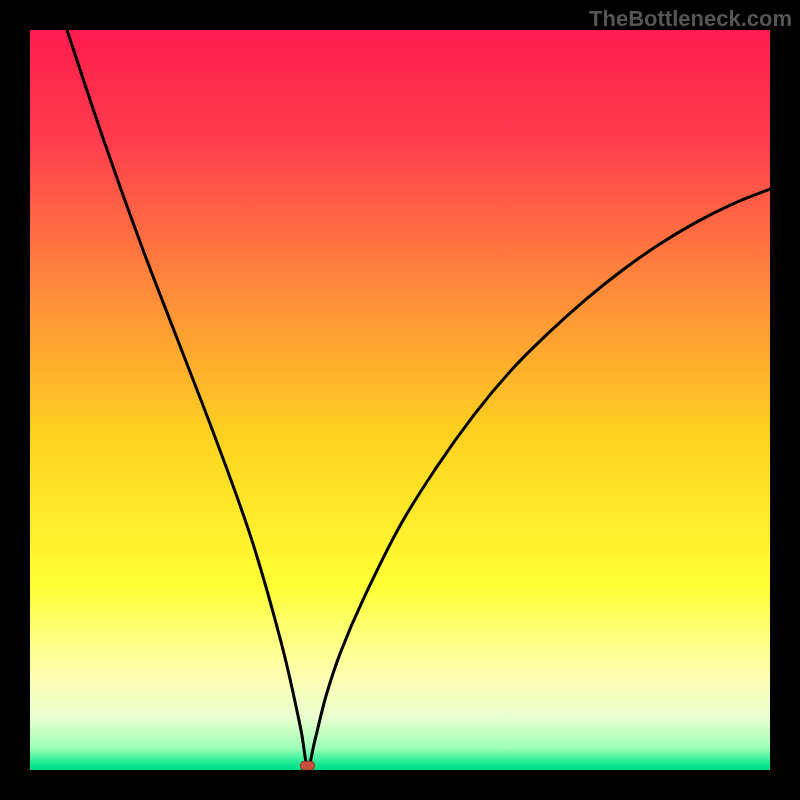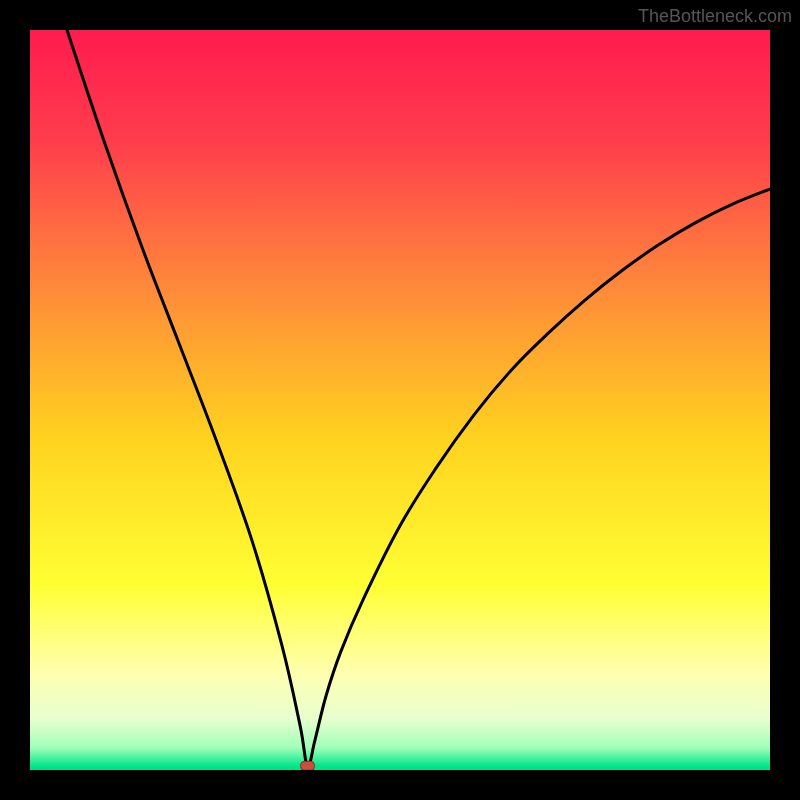--- a/index.html
+++ b/index.html
@@ -32,22 +32,22 @@
   left: 0;
   top: 0;
   width: 740px;
   height: 740px;
 }
 .attribution {
   position: absolute;
   right: 8px;
   top: 6px;
   color: #555;
-  font-size: 18px;
-  font-weight: 400;
+  font-size: 22px;
+  font-weight: 700;
 }
 svg.curve {
   position: absolute;
   left: 0;
   top: 0;
   width: 740px;
   height: 740px;
 }
 </style>
 </head>

